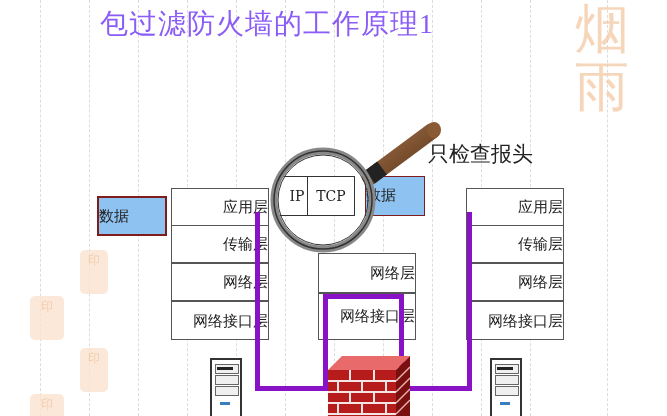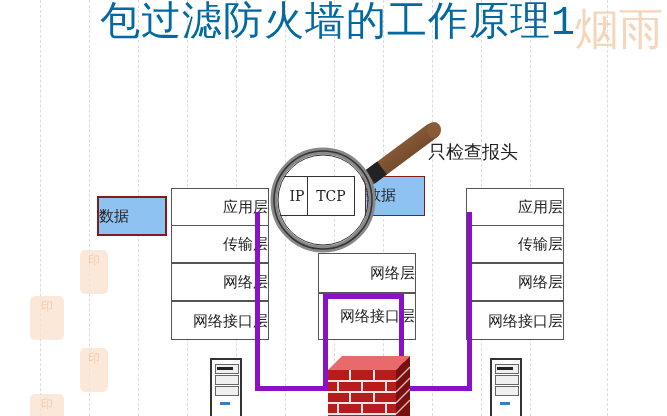--- a/index.html
+++ b/index.html
@@ -1,26 +1,26 @@
 <!DOCTYPE html>
 <html><head>
 <meta charset="utf-8">
 <style>
   html, body { margin:0; padding:0; }
   body { width:667px; height:416px; position:relative; overflow:hidden; background:#ffffff; font-family:"DejaVu Serif","Liberation Serif",serif; }
   .grid-line { position:absolute; top:0; width:0; height:416px; border-left:1px dashed #dcdcdc; }
-  .title { position:absolute; left:100px; top:2px; font-size:40px; color:#0369a1; letter-spacing:1px; white-space:nowrap; font-family:Liberation Mono, monospace; line-height:44px; }
-  .seal-big { position:absolute; left:575px; top:0; width:92px; height:118px; color:#f4c9a4; font-size:44px; line-height:58px; opacity:0.75; overflow:hidden; }
+  .title { position:absolute; left:100px; top:2px; font-size:28px; color:#8b5cf6; letter-spacing:1px; white-space:nowrap; font-family:Liberation Serif, serif; line-height:44px; }
+  .seal-big { position:absolute; left:575px; top:0; width:92px; height:118px; color:#f4c9a4; font-size:54px; line-height:58px; opacity:0.75; overflow:hidden; }
   .seal-small { position:absolute; width:28px; height:44px; background:#fbe3cf; border-radius:5px; opacity:0.8; color:#f0c19b; font-size:12px; text-align:center; line-height:20px; overflow:hidden; }
   .stack { position:absolute; width:100px; }
   .layer { position:absolute; left:0; width:98px; border:1px solid #555; background:#fff; font-size:15px; color:#222; text-align:right; box-sizing:border-box; }
   .data-box { position:absolute; background:#8ec2f0; border:2px solid #7f1d1d; color:#222; font-size:15px; text-align:left; box-sizing:border-box; }
   .header-cell { position:absolute; border:1px solid #333; background:#fff; font-size:14px; text-align:center; box-sizing:border-box; color:#222; }
   .purple { position:absolute; background:#8a12c6; }
-  .label-note { position:absolute; font-size:18px; color:#222; white-space:nowrap; }
+  .label-note { position:absolute; font-size:21px; color:#222; white-space:nowrap; }
   .server { position:absolute; width:32px; height:60px; border:2px solid #333; background:#fff; box-sizing:border-box; }
   .server .slot { position:absolute; left:3px; width:22px; height:8px; border:1px solid #666; background:#f0f0f0; }
   .server .bar { position:absolute; left:5px; width:16px; height:3px; background:#222; }
   .server .led { position:absolute; left:8px; width:10px; height:3px; background:#3a7dc0; }
 </style>
 </head>
 <body>
 
 <div>
   <div class="grid-line" style="left:40px"></div>

